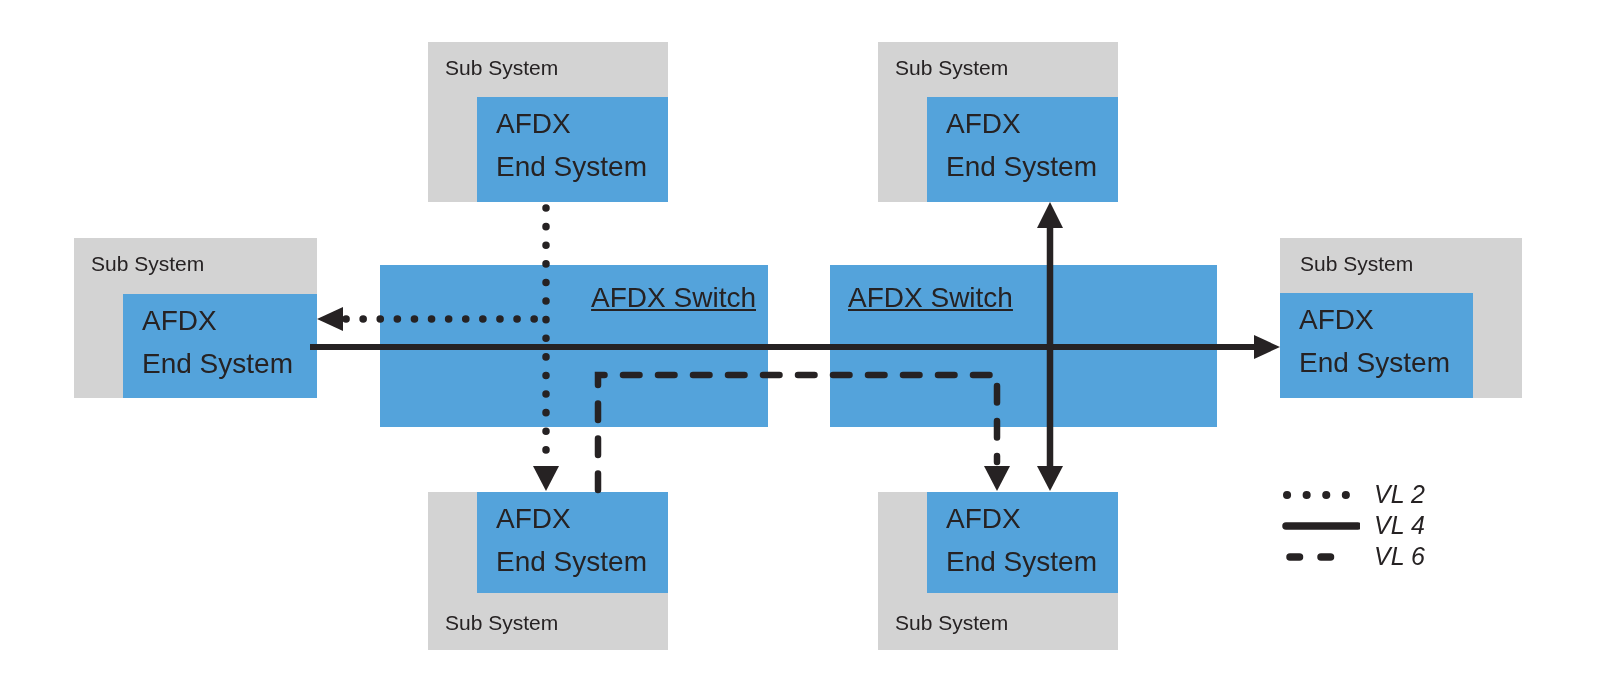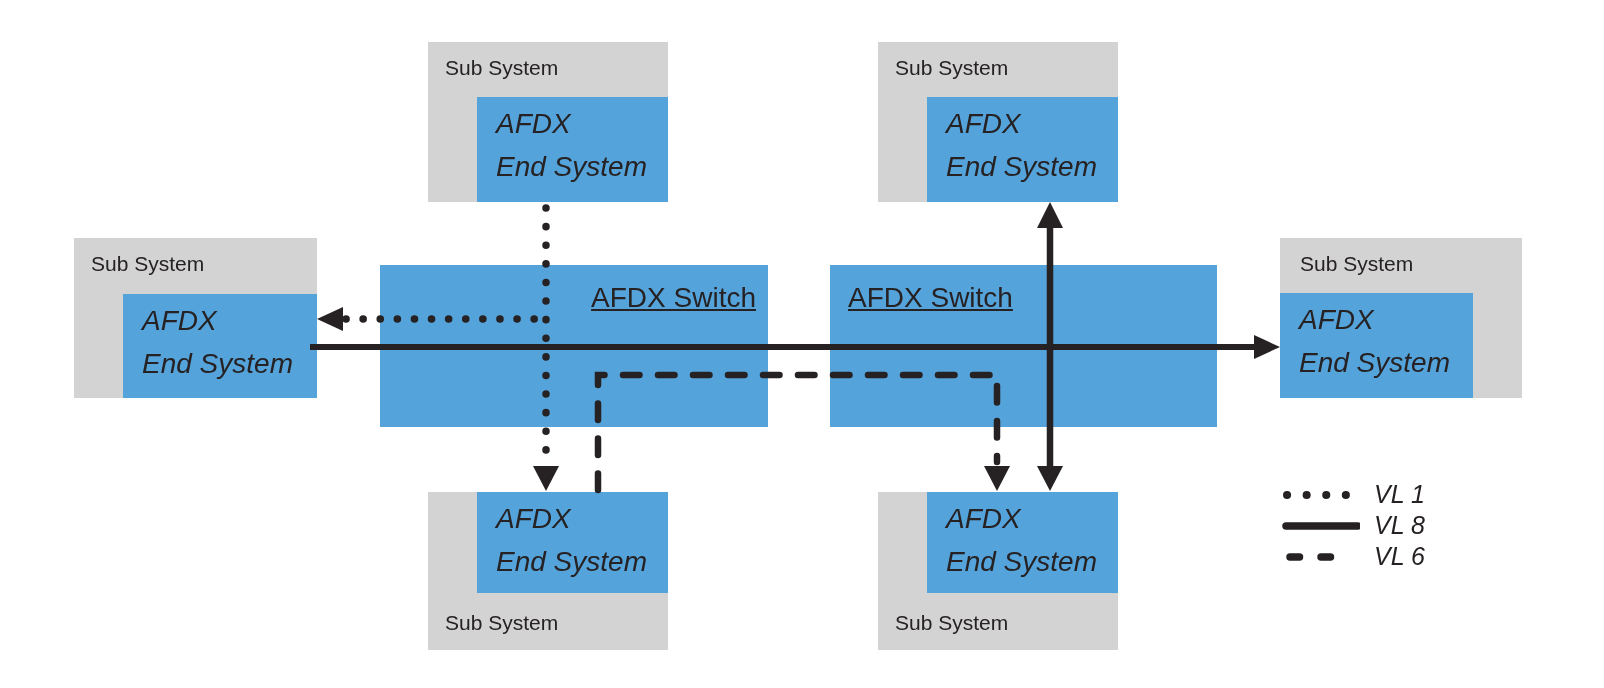--- a/index.html
+++ b/index.html
@@ -26,21 +26,20 @@
     position: absolute;
     font-size: 21px;
     line-height: 32px;
     white-space: nowrap;
     color: var(--ink, #262223);
   }
   .es-text {
     position: absolute;
     inset: 0;
     padding: 5px 0 0 19px;
-    font-style: italic;
   }
   .es-line {
     font-size: 28px;
     line-height: 43px;
     white-space: nowrap;
     color: var(--ink, #262223);
   }
   .switch {
     position: absolute;
     background: var(--blue, #54a3db);
@@ -166,27 +165,27 @@
 
     <path class="vl" d="M598 490 V375 H997 V462" stroke-width="6.5" stroke-linecap="round" stroke-dasharray="16.5 18.5"></path>
     <polygon class="arrow" points="997,491 984,466 1010,466"></polygon>
   </svg>
 
   <div class="legend">
     <div class="legend-row">
       <svg width="78" height="12" xmlns="http://www.w3.org/2000/svg">
         <path class="vl" d="M5 6 H66" stroke-width="8" stroke-linecap="round" stroke-dasharray="0.1 19.5"></path>
       </svg>
-      <span class="legend-label">VL 1</span>
+      <span class="legend-label">VL 2</span>
     </div>
     <div class="legend-row">
       <svg width="78" height="12" xmlns="http://www.w3.org/2000/svg">
         <path class="vl" d="M4 6 H76" stroke-width="7.5" stroke-linecap="round"></path>
       </svg>
-      <span class="legend-label">VL 8</span>
+      <span class="legend-label">VL 4</span>
     </div>
     <div class="legend-row">
       <svg width="78" height="12" xmlns="http://www.w3.org/2000/svg">
         <path class="vl" d="M8 6 H70" stroke-width="7.5" stroke-linecap="round" stroke-dasharray="9.5 21.5"></path>
       </svg>
       <span class="legend-label">VL 6</span>
     </div>
   </div>
 
 </div>

